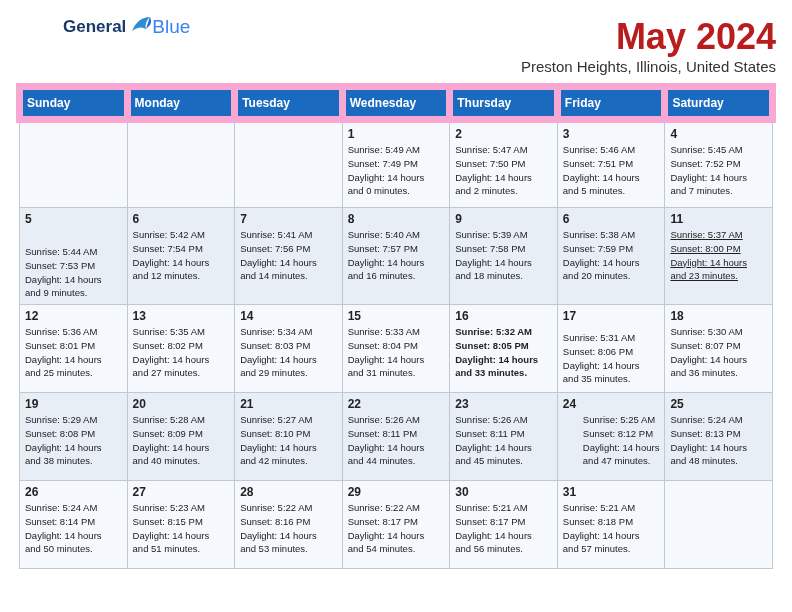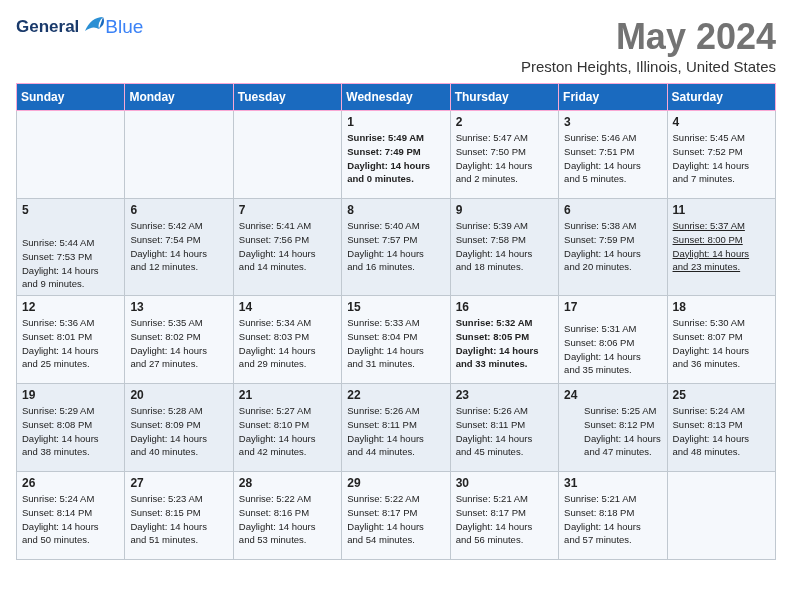--- a/index.html
+++ b/index.html
@@ -8,51 +8,52 @@
       background: #fff;
       width: 792px;
       min-height: 612px;
       padding: 16px;
     }
     .header-area {
       display: flex;
       justify-content: space-between;
       align-items: flex-start;
       margin-bottom: 8px;
+      margin-left: 47px;
     }
     .logo {
       display: flex;
       flex-direction: column;
       align-items: flex-start;
     }
     .title-area {
       text-align: right;
     }
     .cal-title {
       font-size: 36px;
       font-weight: bold;
-      color: #737373;
+      color: #b91c1c;
     }
     .cal-subtitle {
       font-size: 15px;
       color: #333;
     }
     table {
       width: 100%;
       border-collapse: collapse;
       table-layout: fixed;
     }
     thead tr th {
       background: #1a6abf;
       color: #fff;
       font-size: 12px;
       font-weight: bold;
       padding: 6px 4px;
       text-align: left;
-      border: 1px solid #f9a8d4;
+      border: 7px solid #f9a8d4;
       margin-left: 43px;
     }
     tbody tr td {
       border: 1px solid #c0c8d0;
       vertical-align: top;
       padding: 4px 5px;
       font-size: 10px;
       color: #222;
       height: 88px;
     }
@@ -125,21 +126,21 @@
         <th>Saturday</th>
       </tr>
   </thead>
   <tbody id="cal-body">
   <tr>
         <td></td>
         <td></td>
         <td></td>
         <td>
           <div class="day-num">1</div>
-          <div class="day-info" style="white-space: pre-line; font-weight: bold;">Sunrise: 5:49 AM
+          <div class="day-info" style="white-space: pre-line;">Sunrise: 5:49 AM
 Sunset: 7:49 PM
 Daylight: 14 hours
 and 0 minutes.</div>
         </td>
         <td>
           <div class="day-num">2</div>
           <div class="day-info" style="white-space: pre-line;">Sunrise: 5:47 AM
 Sunset: 7:50 PM
 Daylight: 14 hours
 and 2 minutes.</div>

